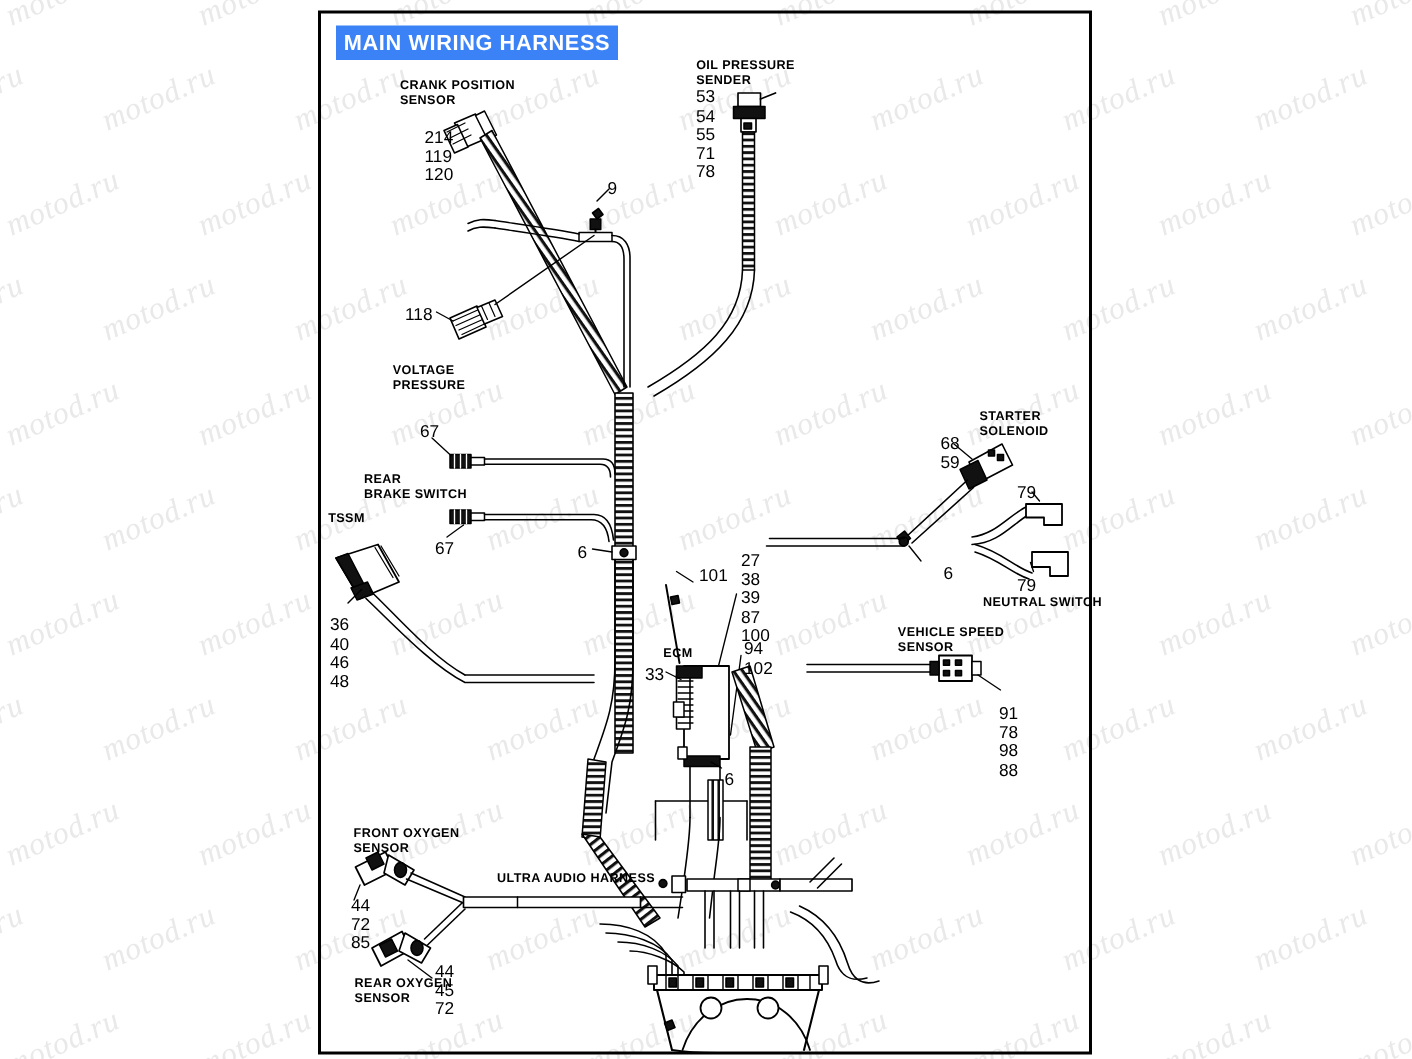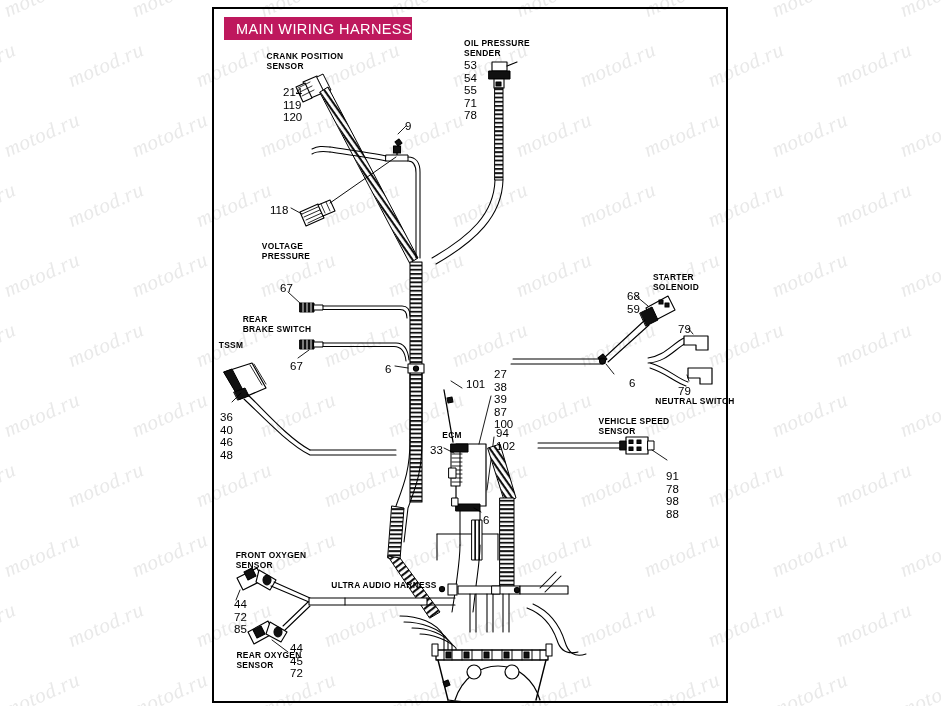--- a/index.html
+++ b/index.html
@@ -12,22 +12,22 @@
   #watermark .wm{position:absolute;font-family:"Liberation Serif",serif;
              font-style:italic;font-size:21px;color:#e9e9e9;white-space:nowrap;
              transform:rotate(-24deg);transform-origin:left top;letter-spacing:.5px;}
 
   
   #frame{position:absolute;left:212px;top:7px;width:516px;height:696px;
          border:2px solid #000;box-sizing:border-box;z-index:1;background:transparent;}
 
   
   #title-bar{position:absolute;left:224px;top:17px;width:188px;height:23px;
-             background:#be185d;z-index:4;display:flex;align-items:center;
-             justify-content:flex-end;}
+             background:#3b82f6;z-index:4;display:flex;align-items:center;
+             justify-content:center;font-weight:bold;}
   #title-bar span{color:#fff;font-size:14.5px;font-family:"Liberation Sans",sans-serif;
              letter-spacing:.4px;white-space:nowrap;}
 
   
   #dwg{position:absolute;left:0;top:0;width:941px;height:706px;z-index:3;
        pointer-events:none;}
 
   
   .lbl{position:absolute;z-index:5;font-family:"Liberation Sans",sans-serif;
        font-size:8.4px;letter-spacing:.3px;line-height:10px;white-space:nowrap;

